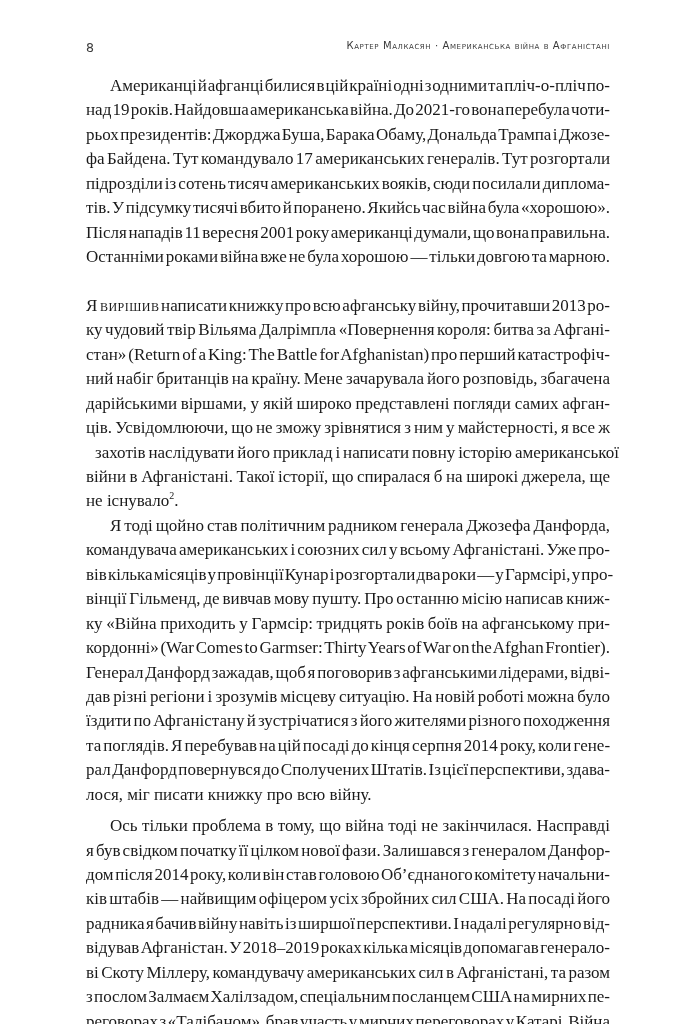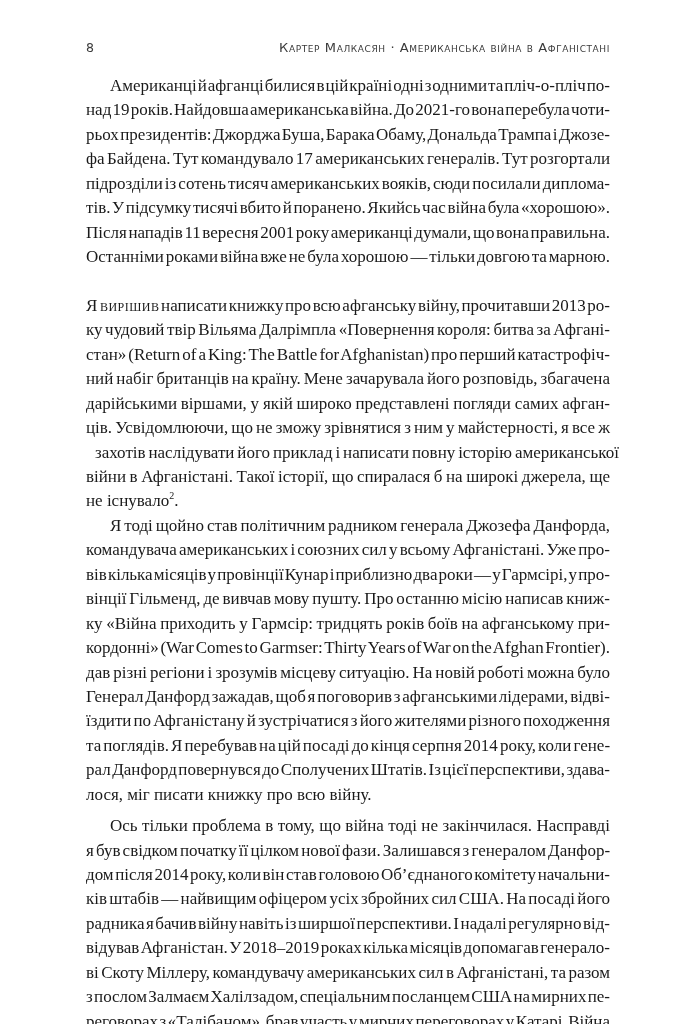--- a/index.html
+++ b/index.html
@@ -3,21 +3,21 @@
 <meta charset="utf-8">
 <style>
   html, body { margin: 0; padding: 0; background: #ffffff; }
   body { width: 675px; height: 1024px; position: relative; overflow: hidden; }
   .header {
     position: absolute; top: 40px; left: 86px; width: 524px; height: 20px;
     font-family: "DejaVu Sans", sans-serif; font-size: 12.5px; color: #3a3a3a;
     letter-spacing: 0.6px;
   }
   .page-num { position: absolute; left: 0; top: 0; }
-  .running-title { position: absolute; right: 0; top: 0; font-variant: small-caps; white-space: nowrap; font-size: 13px; margin-left: 43px; }
+  .running-title { position: absolute; right: 0; top: 0; font-variant: small-caps; white-space: nowrap; font-size: 10px; margin-left: 43px; }
   .body-text {
     position: absolute; left: 86px; top: 74px; width: 524px;
     font-family: "Liberation Serif", "DejaVu Serif", serif;
     font-size: 17px; color: #1a1a1a; line-height: 24.45px;
   }
   .line { display: block; white-space: nowrap; text-align: justify; text-align-last: justify; height: 24.45px; }
   .line.last { text-align-last: left; }
   .line.indent { padding-left: 24px; }
   .gap { height: 24.45px; }
   sup { font-size: 10px; line-height: 0; vertical-align: super; }
@@ -53,26 +53,26 @@
     <span class="line" style="word-spacing: -0.46px;">дарійськими віршами, у якій широко представлені погляди самих афган-</span>
     <span class="line" style="word-spacing: -1.16px;">ців. Усвідомлюючи, що не зможу зрівнятися з ним у майстерності, я все ж</span>
     <span class="line" style="word-spacing: -1.34px; margin-left: 9px;">захотів наслідувати його приклад і написати повну історію американської</span>
     <span class="line" style="word-spacing: -0.72px;">війни в Афганістані. Такої історії, що спиралася б на широкі джерела, ще</span>
     <span class="line last"><span>не існувало</span><sup>2</sup><span>.</span></span>
   </div>
 
   <div>
     <span class="line indent" style="word-spacing: -1.36px;">Я тоді щойно став політичним радником генерала Джозефа Данфорда,</span>
     <span class="line" style="word-spacing: -2.07px;">командувача американських і союзних сил у всьому Афганістані. Уже про-</span>
-    <span class="line" style="word-spacing: -3.13px;">вів кілька місяців у провінції Кунар і приблизно два роки — у Гармсірі, у про-</span>
+    <span class="line" style="word-spacing: -3.13px;">вів кілька місяців у провінції Кунар і розгортали два роки — у Гармсірі, у про-</span>
     <span class="line" style="word-spacing: -1.3px;">вінції Гільменд, де вивчав мову пушту. Про останню місію написав книж-</span>
     <span class="line" style="word-spacing: -0.6px;">ку «Війна приходить у Гармсір: тридцять років боїв на афганському при-</span>
     <span class="line" style="word-spacing: -2.56px;">кордонні» (War Comes to Garmser: Thirty Years of War on the Afghan Frontier).</span>
+    <span class="line" style="word-spacing: -2.43px;">Генерал Данфорд зажадав, щоб я поговорив з афганськими лідерами, відві-</span>
     <span class="line" style="word-spacing: -1.19px;">дав різні регіони і зрозумів місцеву ситуацію. На новій роботі можна було</span>
-    <span class="line" style="word-spacing: -2.43px;">Генерал Данфорд зажадав, щоб я поговорив з афганськими лідерами, відві-</span>
     <span class="line" style="word-spacing: -2.13px;">їздити по Афганістану й зустрічатися з його жителями різного походження</span>
     <span class="line" style="word-spacing: -2.16px;">та поглядів. Я перебував на цій посаді до кінця серпня 2014 року, коли гене-</span>
     <span class="line" style="word-spacing: -2.79px;">рал Данфорд повернувся до Сполучених Штатів. Із цієї перспективи, здава-</span>
     <span class="line last">лося, міг писати книжку про всю війну.</span>
   </div>
 
   <div>
     <span class="line indent" style="word-spacing: 0px; margin-top: 7px;">Ось тільки проблема в тому, що війна тоді не закінчилася. Насправді</span>
     <span class="line" style="word-spacing: -2.13px;">я був свідком початку її цілком нової фази. Залишався з генералом Данфор-</span>
     <span class="line" style="word-spacing: -2.65px;">дом після 2014 року, коли він став головою Об’єднаного комітету начальни-</span>

